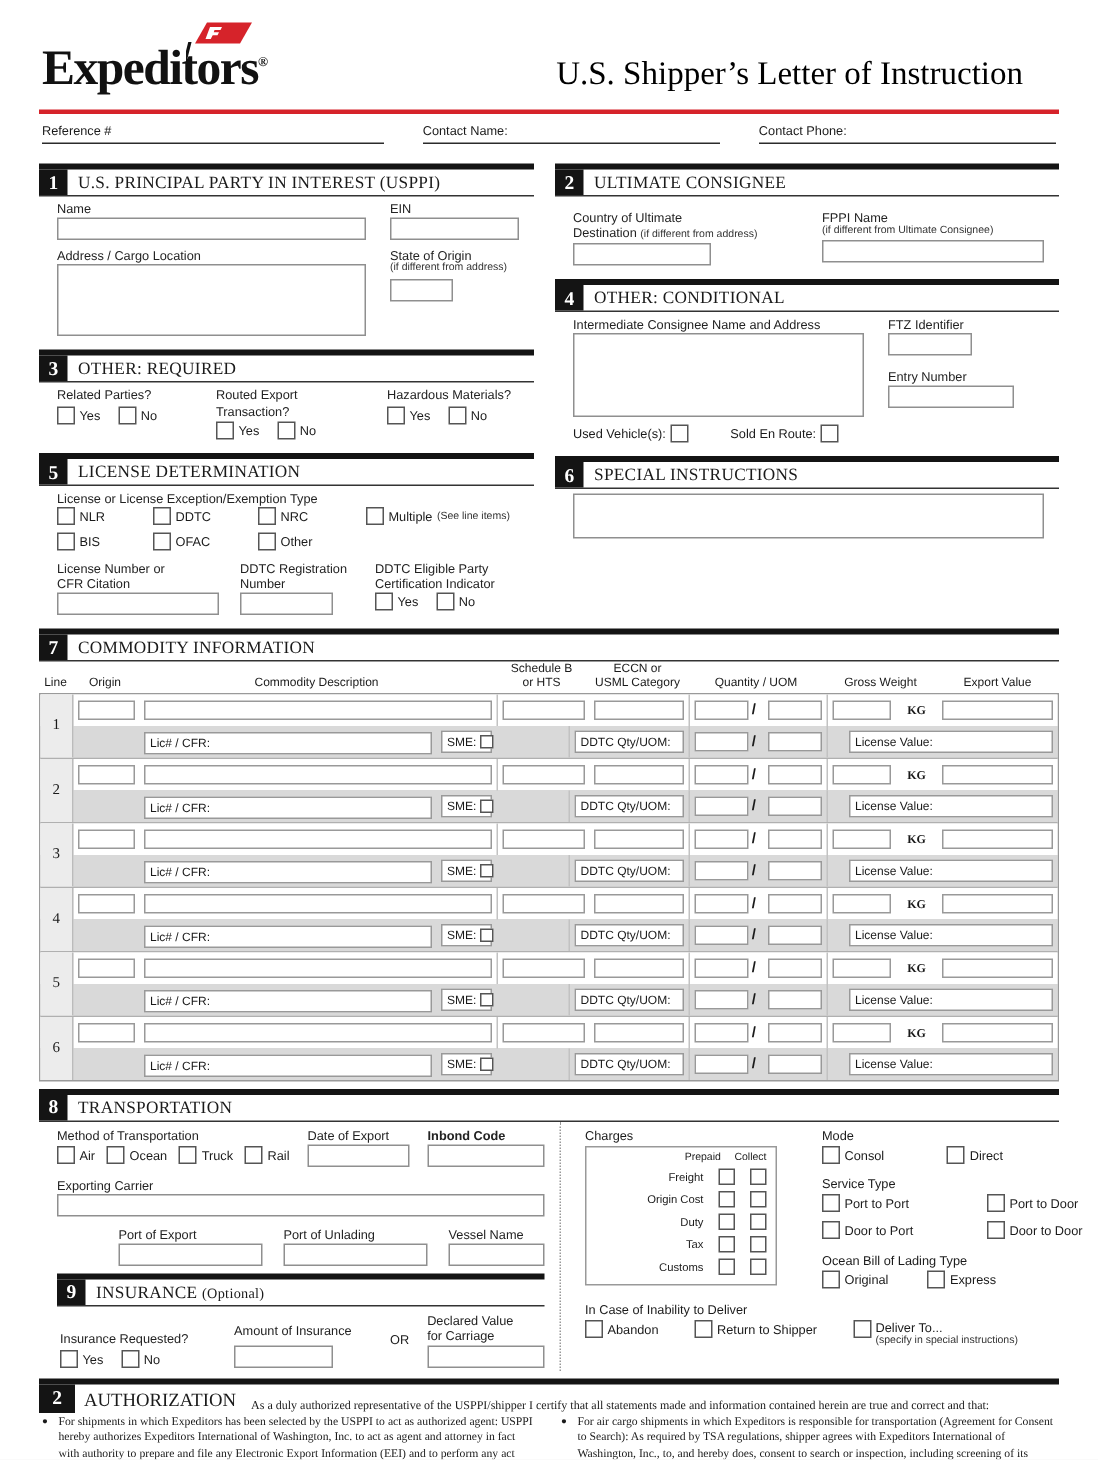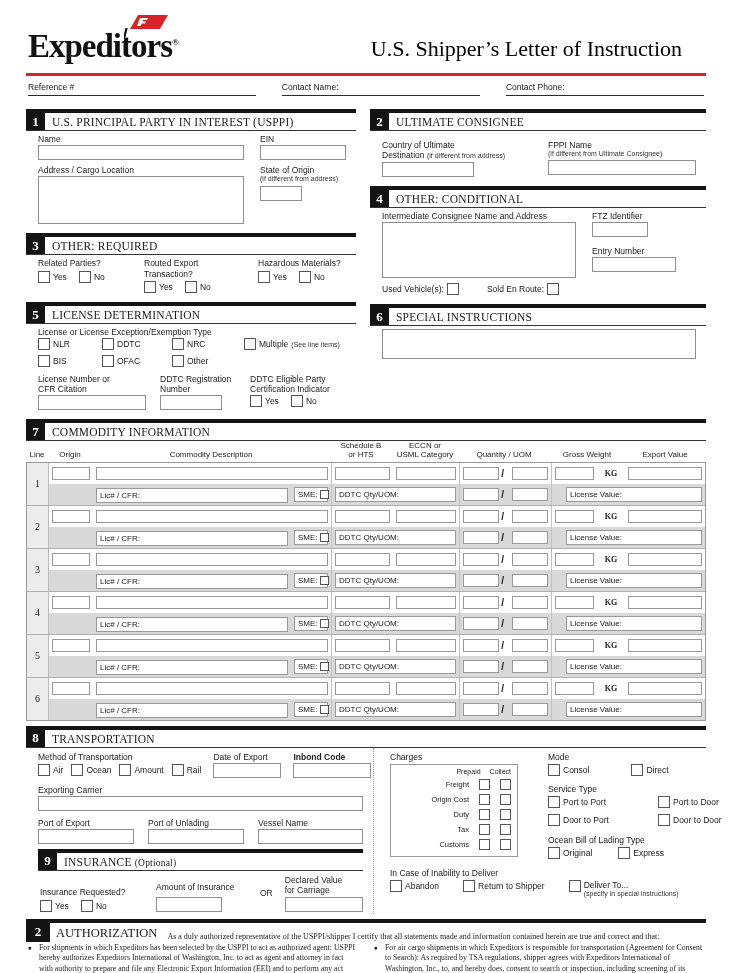--- a/index.html
+++ b/index.html
@@ -40,21 +40,21 @@
   .c-grid{ display:grid; grid-template-columns:22px 44px 198px 40px 62px 66px 50px 42px 46px 28px 1fr; }
   .c-headrow{ font-size:8px; text-align:center; align-items:end; padding-bottom:2px; }
   .c-headrow > div{ padding:0 2px; line-height:1.15; }
   .tbl{ border:1px solid #9a9a9a; }
   .c-row{ display:grid; grid-template-columns:22px 44px 198px 40px 62px 66px 50px 42px 46px 28px 1fr; grid-template-rows:21px 21px; background:linear-gradient(to bottom,#fff 0 50%,#d9d9d9 50% 100%); border-bottom:1px solid #b0b0b0; }
   .c-row:last-child{ border-bottom:none; }
   .cell{ display:flex; align-items:center; padding:2px 3px; min-width:0; }
   .line-cell{ grid-column:1; grid-row:1/3; background:#ececec; border-right:1px solid #bbb; justify-content:center; font-size:10px; font-family:"Liberation Serif", serif; }
   .r1{ grid-row:1; } .r2{ grid-row:2; }
   .col-origin{ grid-column:2; } .span-desc{ grid-column:3/5; } .col-desc{ grid-column:3;align-items:flex-end; } .col-sme{ grid-column:4; }
-  .col-schb{ grid-column:5; } .col-eccn{ grid-column:6; } .span-ddtc{ grid-column:5/7; }
+  .col-schb{ grid-column:5; } .col-eccn{ grid-column:6; } .span-ddtc{ grid-column:5/7;margin-left:48px; }
   .col-qty{ grid-column:7; } .col-uom{ grid-column:8; } .col-gw{ grid-column:9; } .col-kg{ grid-column:10; } .col-ev{ grid-column:11; }
   .span-licval{ grid-column:9/12; padding-left:14px; }
   .vsep{ border-left:1px solid #c2c2c2; }
   .inp-s{ border:1px solid #999; background:#fff; height:13px; width:100%; }
   .ibox{ border:1px solid #999; background:#fff; height:15px; width:100%; display:flex; align-items:center; padding:0 3px; font-size:8px; white-space:nowrap; }
   .slash{ font-size:10px; font-weight:bold; padding:0 2px; }
   .kg-lbl{ font-size:8px; font-family:"Liberation Serif", serif; margin:0 auto;font-weight:bold; }
 
   
   .t-wrap{ display:flex; }
@@ -712,21 +712,21 @@
               <span class="opt-item">
                   <span class="cb"></span>
                   <span>Air</span>
                 </span>
               <span class="opt-item">
                   <span class="cb"></span>
                   <span>Ocean</span>
                 </span>
               <span class="opt-item">
                   <span class="cb"></span>
-                  <span>Amount</span>
+                  <span>Truck</span>
                 </span>
               <span class="opt-item">
                   <span class="cb"></span>
                   <span>Rail</span>
                 </span>
             </div>
           </div>
           <div style="width:68px; flex:none;">
             <span class="lbl">Date of Export</span>
             <span class="inp"></span>
@@ -736,21 +736,21 @@
             <span class="inp"></span>
           </div>
         </div>
         <div class="t-row" style="gap:16px;">
           <div style="flex:1;">
             <span class="lbl">Exporting Carrier</span>
             <span class="inp"></span>
           </div>
         </div>
         <div class="t-row" style="gap:14px; margin-bottom:4px;">
-          <div style="width:96px;">
+          <div style="width:96px;margin-left:41px;">
             <span class="lbl">Port of Export</span>
             <span class="inp"></span>
           </div>
           <div style="width:96px;">
             <span class="lbl">Port of Unlading</span>
             <span class="inp"></span>
           </div>
           <div style="flex:1;">
             <span class="lbl">Vessel Name</span>
             <span class="inp"></span>

